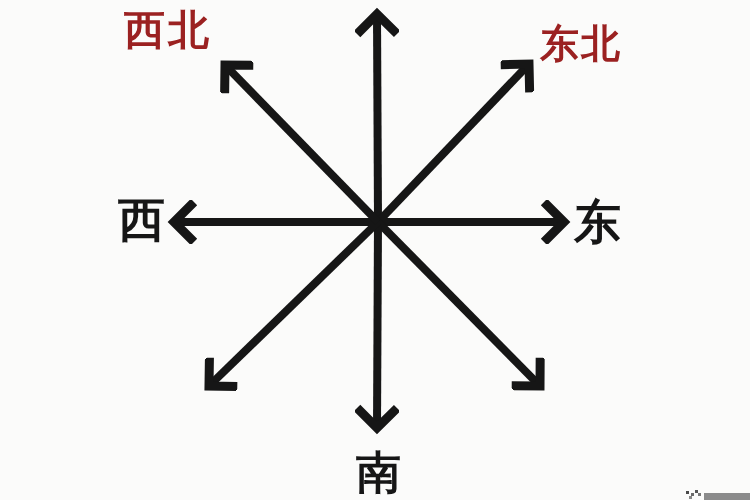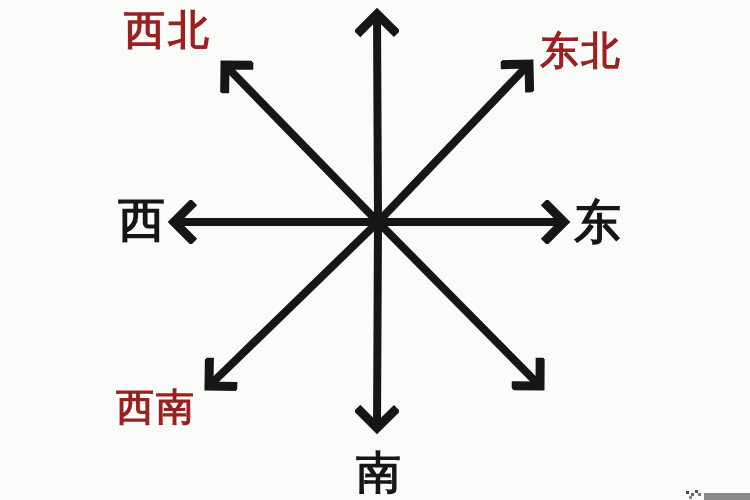--- a/index.html
+++ b/index.html
@@ -34,21 +34,21 @@
   .dir-label{
     position:absolute;
     font-weight:bold;
     line-height:1;
     white-space:nowrap;
     user-select:none;
   }
   .cardinal{color:var(--cardinal-text);}
   .intercardinal{color:var(--intercardinal-text);}
   .lbl-nw{left:124px;top:10px;font-size:41px;letter-spacing:3px;}
-  .lbl-ne{left:540px;top:24px;font-size:39px;letter-spacing:2px;margin-top:7px;}
+  .lbl-ne{left:540px;top:24px;font-size:39px;letter-spacing:2px;}
   .lbl-w {left:118px;top:196px;font-size:47px;}
   .lbl-e {left:574px;top:198px;font-size:47px;}
   .lbl-sw{left:116px;top:388px;font-size:38px;letter-spacing:2px;}
   .lbl-se{left:554px;top:377px;font-size:38px;letter-spacing:2px;}
   .lbl-s {left:356px;top:450px;font-size:45px;}
   .watermark-bar{
     position:absolute;
     left:704px;top:493px;
     width:46px;height:7px;
     background:var(--watermark-bar);
@@ -100,21 +100,20 @@
   </svg>
 
   <div class="dir-label intercardinal lbl-nw">西北</div>
 
   <div class="dir-label intercardinal lbl-ne">东北</div>
 
   <div class="dir-label cardinal lbl-w">西</div>
 
   <div class="dir-label cardinal lbl-e">东</div>
 
-  <div class="dir-label intercardinal lbl-sw">西南</div>
 
 
   <div class="dir-label cardinal lbl-s">南</div>
 
   <div class="watermark-noise"></div>
   <div class="watermark-bar"></div>
 
 </div>
 
 </body></html>

